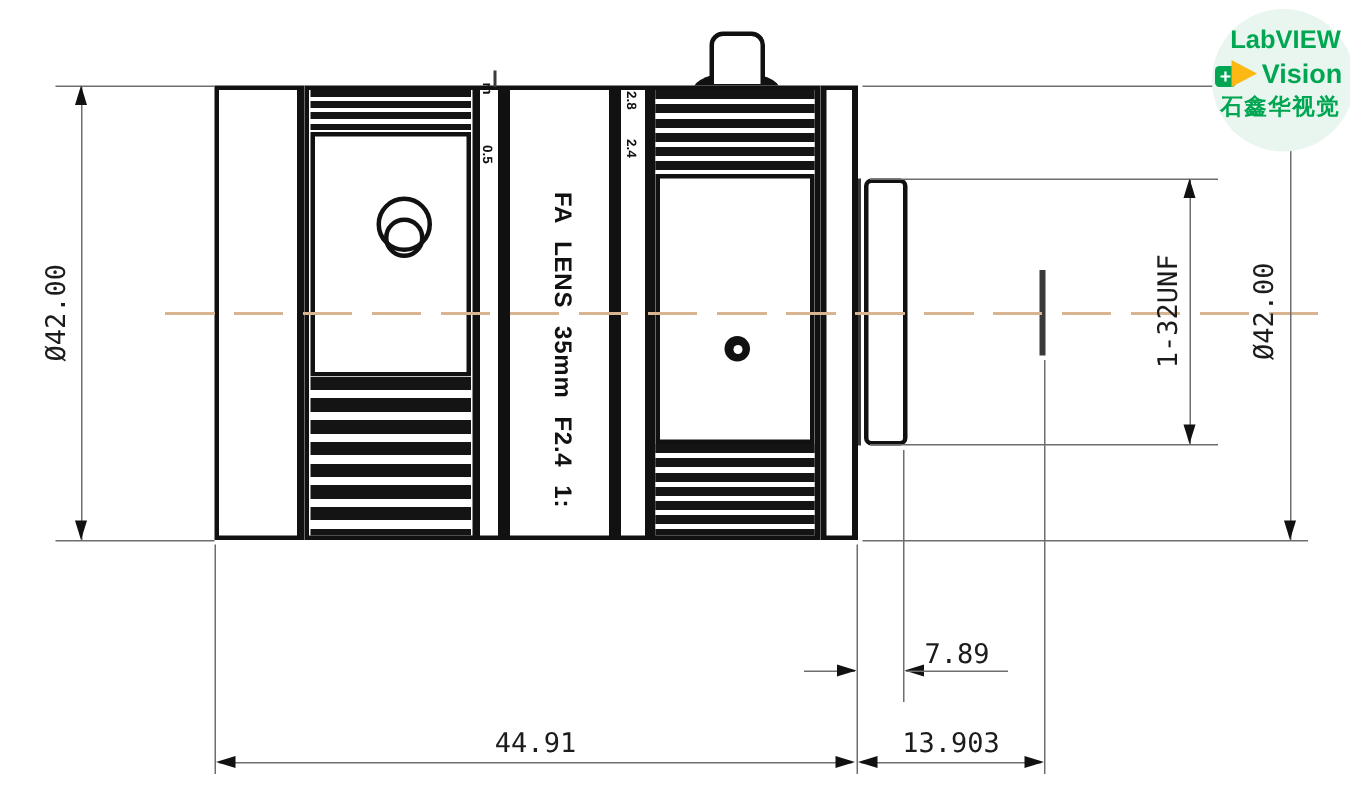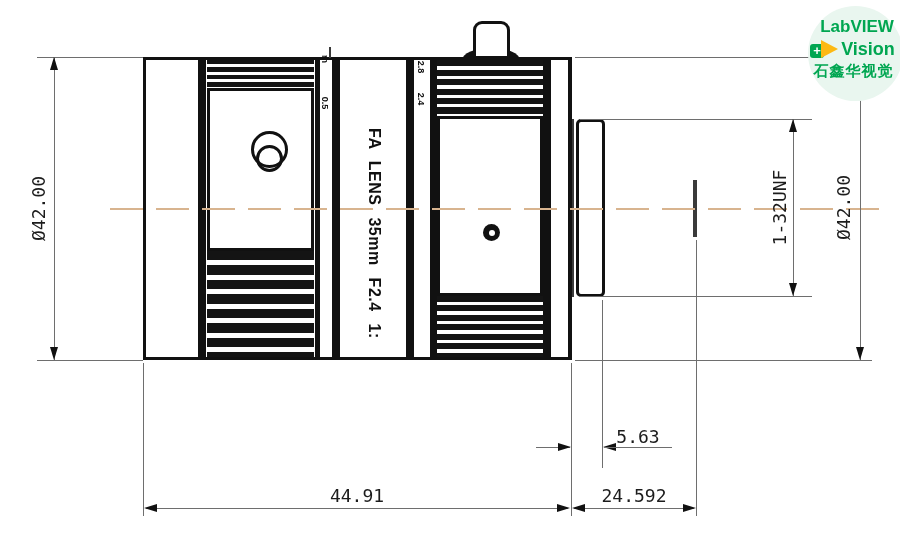--- a/index.html
+++ b/index.html
@@ -114,37 +114,37 @@
     <div class="dimtxt rotm90" style="left:734px;top:197px;width:90px;">1-32UNF</div>
   </div>
 
   <div>
     <div class="xln" style="left:571px;top:363px;width:1px;height:153px;"></div>
     <div class="xln" style="left:602px;top:300px;width:1px;height:168px;"></div>
     <div class="xln" style="left:536px;top:447px;width:34px;height:1px;"></div>
     <div class="arr right" style="left:558px;top:443px;"></div>
     <div class="arr left" style="left:603px;top:443px;"></div>
     <div class="xln" style="left:604px;top:447px;width:68px;height:1px;"></div>
-    <div class="dimtxt" style="left:602px;top:426px;width:72px;">5.63</div>
+    <div class="dimtxt" style="left:602px;top:426px;width:72px;">7.89</div>
   </div>
 
   <div>
     <div class="xln" style="left:143px;top:363px;width:1px;height:153px;"></div>
     <div class="xln" style="left:146px;top:508px;width:422px;height:1px;"></div>
     <div class="arr left" style="left:144px;top:504px;"></div>
     <div class="arr right" style="left:557px;top:504px;"></div>
     <div class="dimtxt" style="left:307px;top:485px;width:100px;">44.91</div>
   </div>
 
   <div>
     <div class="xln" style="left:696px;top:240px;width:1px;height:276px;"></div>
     <div class="xln" style="left:574px;top:508px;width:120px;height:1px;"></div>
     <div class="arr left" style="left:572px;top:504px;"></div>
     <div class="arr right" style="left:683px;top:504px;"></div>
-    <div class="dimtxt" style="left:584px;top:485px;width:100px;">24.592</div>
+    <div class="dimtxt" style="left:584px;top:485px;width:100px;">13.903</div>
   </div>
 
   <div>
     <div class="logo-circle" style="left:808px;top:6px;width:95px;height:95px;"></div>
     <div class="logo-txt" style="left:812px;top:17px;width:90px;font-size:17px;">LabVIEW</div>
     <div class="plus" style="left:810px;top:44px;">+</div>
     <div class="tri" style="left:821px;top:40px;"></div>
     <div class="logo-txt" style="left:838px;top:39px;width:60px;font-size:18px;">Vision</div>
     <div class="logo-txt" style="left:806px;top:62px;width:95px;font-size:15px;letter-spacing:1px;">石鑫华视觉</div>
   </div>

